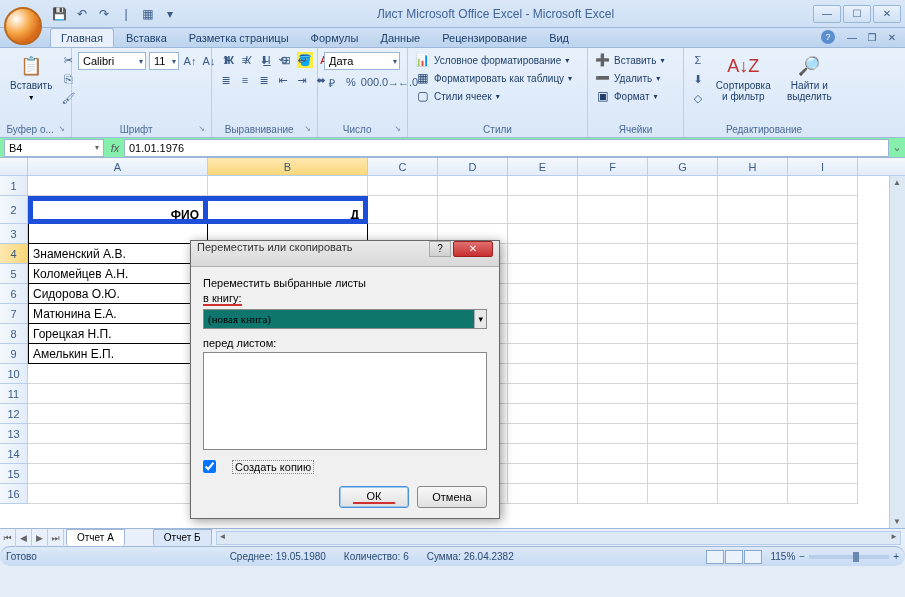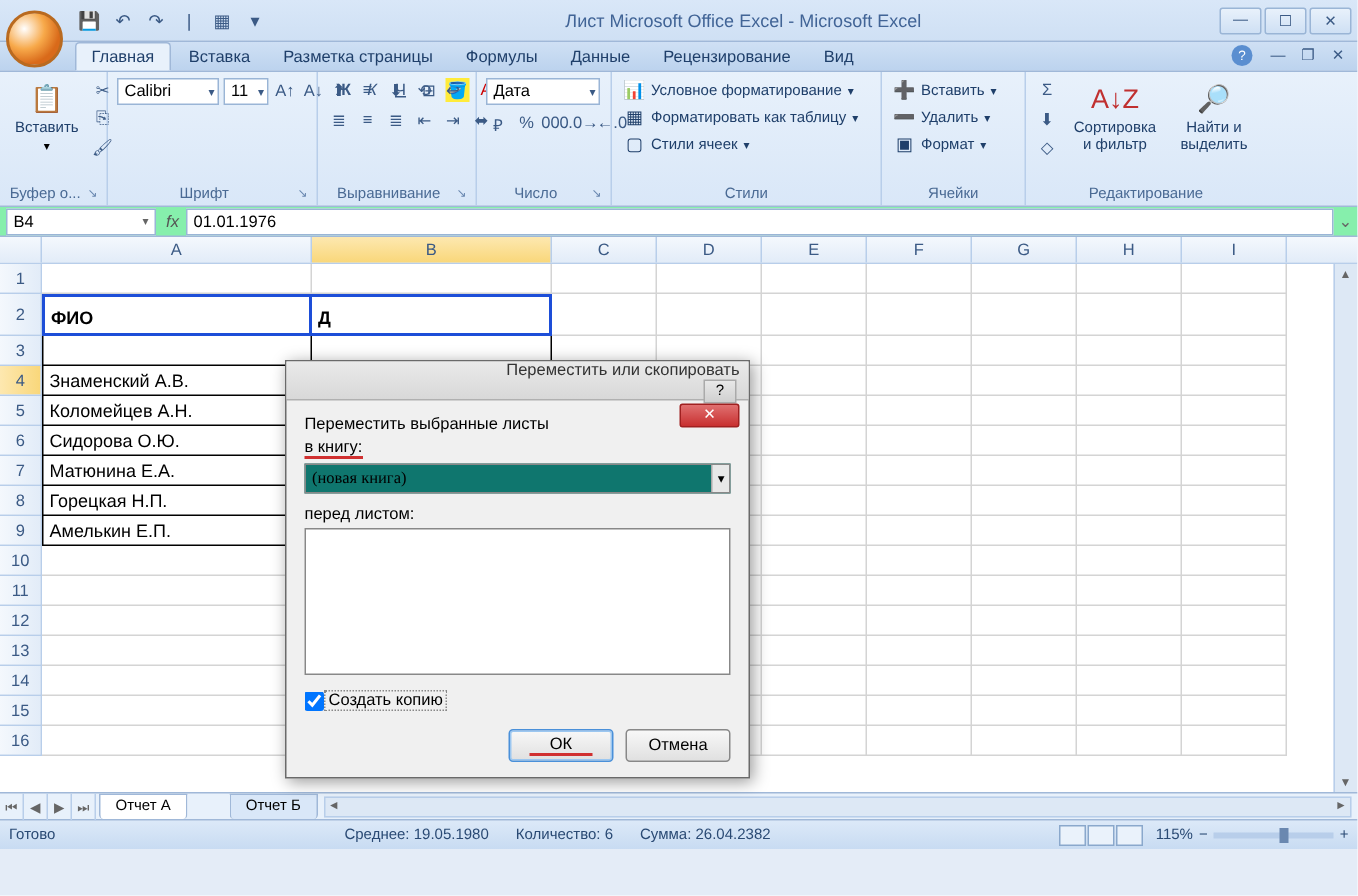--- a/index.html
+++ b/index.html
@@ -53,55 +53,55 @@
   .corner { width: 28px; border-right: 1px solid #b8ceea; background: linear-gradient(#f4f8fd,#e2ecf8); }
   .col-h { border-right: 1px solid #b8ceea; text-align: center; color: #3b5a85; font-size: 11px; line-height: 18px; }
   .col-h.colA { width: 180px; } .col-h.colB { width: 160px; background: linear-gradient(#fde8b0,#f9d77a); }
   .col-h.oth { width: 70px; }
   .rows { display: flex; flex-direction: column; }
   .row { display: flex; height: 20px; }
   .row-h { width: 28px; background: linear-gradient(90deg,#f4f8fd,#e2ecf8); border-right: 1px solid #b8ceea; border-bottom: 1px solid #b8ceea; text-align: center; font-size: 11px; color: #3b5a85; line-height: 20px; }
   .row-h.sel { background: linear-gradient(90deg,#fde8b0,#f9d77a); }
   .cell { border-right: 1px solid #d4d4d4; border-bottom: 1px solid #d4d4d4; padding: 0 4px; font-size: 12px; line-height: 20px; white-space: nowrap; overflow: hidden; }
   .cell.colA { width: 180px; } .cell.colB { width: 160px; } .cell.oth { width: 70px; }
-  .cell.hdr { font-weight: bold; text-align: left; border: 2px solid #1d4ed8; height: 28px; line-height: 28px; }
+  .cell.hdr { font-weight: bold; text-align: right; border: 5px solid #1d4ed8; height: 28px; line-height: 28px; }
   .cell.data { border: 1px solid #000; }
   .cell.sel { outline: 2px solid #000; outline-offset: -1px; }
 
   
   .sheet-bar { height: 18px; background: #e8f1fb; border-top: 1px solid #a0b8d8; display: flex; align-items: center; }
   .sheet-nav { display: flex; }
   .sheet-nav span { width: 16px; text-align: center; font-size: 9px; color: #666; border-right: 1px solid #b8ceea; line-height: 18px; }
   .sheet-tab { padding: 0 10px; background: #fff; border: 1px solid #a0b8d8; border-bottom: none; font-size: 10px; line-height: 16px; margin-left: 2px; border-radius: 0 0 3px 3px; }
   .sheet-tab.inactive { background: #d9e7f8; margin-left: 28px; }
   .hscroll { flex: 1; margin: 0 4px; height: 14px; background: #dde8f5; border: 1px solid #b8ceea; position: relative; }
   .hscroll::before { content: "◄"; position: absolute; left: 2px; font-size: 8px; color: #666; }
   .hscroll::after { content: "►"; position: absolute; right: 2px; font-size: 8px; color: #666; }
 
   
-  .status-bar { height: 20px; background: linear-gradient(#dce9f8,#c8dbf2); display: flex; align-items: center; padding: 0 6px; font-size: 10px; color: #2a4a74; border-top: 1px solid #a0b8d8; }
+  .status-bar { height: 20px; background: linear-gradient(#dce9f8,#c8dbf2); display: flex; align-items: center; padding: 0 6px; font-size: 10px; color: #2a4a74; border-top: 1px solid #a0b8d8; border-radius: 10px; }
   .status-bar .seg { margin-right: 18px; }
   .view-btns { display: flex; gap: 1px; margin-left: auto; }
   .view-btns span { width: 18px; height: 14px; border: 1px solid #8aa8cc; background: #eaf2fb; display: inline-block; }
   .zoom { display: flex; align-items: center; gap: 4px; margin-left: 8px; }
   .zoom-slider { width: 80px; height: 4px; background: #b8ceea; position: relative; }
   .zoom-slider::before { content: ""; position: absolute; left: 55%; top: -3px; width: 6px; height: 10px; background: #6a88b0; }
 
   
   .dialog { position: absolute; left: 190px; top: 240px; width: 310px; background: #f0f0f0; border: 1px solid #6a6a6a; box-shadow: 2px 2px 10px rgba(0,0,0,0.4); }
-  .dlg-title { height: 26px; background: linear-gradient(#eaeaea,#d8d8d8); display: flex; align-items: flex-end; padding: 0 6px; border-bottom: 1px solid #b0b0b0; flex-direction: column; }
+  .dlg-title { height: 26px; background: linear-gradient(#eaeaea,#d8d8d8); display: flex; align-items: flex-start; padding: 0 6px; border-bottom: 1px solid #b0b0b0; }
   .dlg-title-text { flex: 1; font-size: 11px; color: #333; }
   .dlg-help { width: 22px; height: 16px; background: linear-gradient(#e8e8e8,#d0d0d0); border: 1px solid #aaa; text-align: center; font-size: 10px; margin-right: 2px; line-height: 14px; }
   .dlg-close { width: 40px; height: 16px; background: linear-gradient(#e07070,#c83030); border: 1px solid #a02020; color: #fff; text-align: center; font-size: 10px; border-radius: 2px; line-height: 14px; }
   .dlg-body { padding: 10px 12px; }
   .dlg-label { font-size: 11px; margin-bottom: 3px; }
   .dlg-combo { width: 100%; height: 20px; border: 1px solid #888; background: #0f766e; padding: 0 4px; font-size: 11px; display: flex; align-items: center; justify-content: space-between; margin-bottom: 8px; font-family: Liberation Serif, serif; }
   .dlg-combo::after { content: "▾"; font-size: 9px; background: #e8e8e8; border-left: 1px solid #aaa; padding: 0 3px; margin-right: -4px; height: 18px; line-height: 18px; }
   .dlg-list { width: 100%; height: 98px; border: 1px solid #888; background: #fff; margin-bottom: 10px; }
-  .dlg-check { display: flex; align-items: center; gap: 0; font-size: 11px; margin-bottom: 12px; }
+  .dlg-check { display: flex; align-items: flex-start; gap: 16px; font-size: 11px; margin-bottom: 12px; }
   .dlg-check input { width: 13px; height: 13px; }
   .dlg-check .lbl { border: 1px dotted #888; padding: 0 2px; }
   .dlg-btns { display: flex; gap: 8px; justify-content: flex-end; }
   .dlg-btn { width: 70px; height: 22px; border: 1px solid #888; background: linear-gradient(#f8f8f8,#e0e0e0); font-size: 11px; border-radius: 3px; }
   .dlg-btn.default { border: 1px solid #4a90d9; box-shadow: inset 0 0 0 1px #9cc7f0; }
   .underline-red { display: inline-block; border-bottom: 2px solid #d03030; }
 
   .vscroll { position: absolute; right: 0; top: 18px; bottom: 0; width: 16px; background: #dde8f5; border-left: 1px solid #b8ceea; }
   .vscroll::before { content: "▲"; position: absolute; top: 2px; left: 3px; font-size: 8px; color: #666; }
   .vscroll::after { content: "▼"; position: absolute; bottom: 2px; left: 3px; font-size: 8px; color: #666; }

